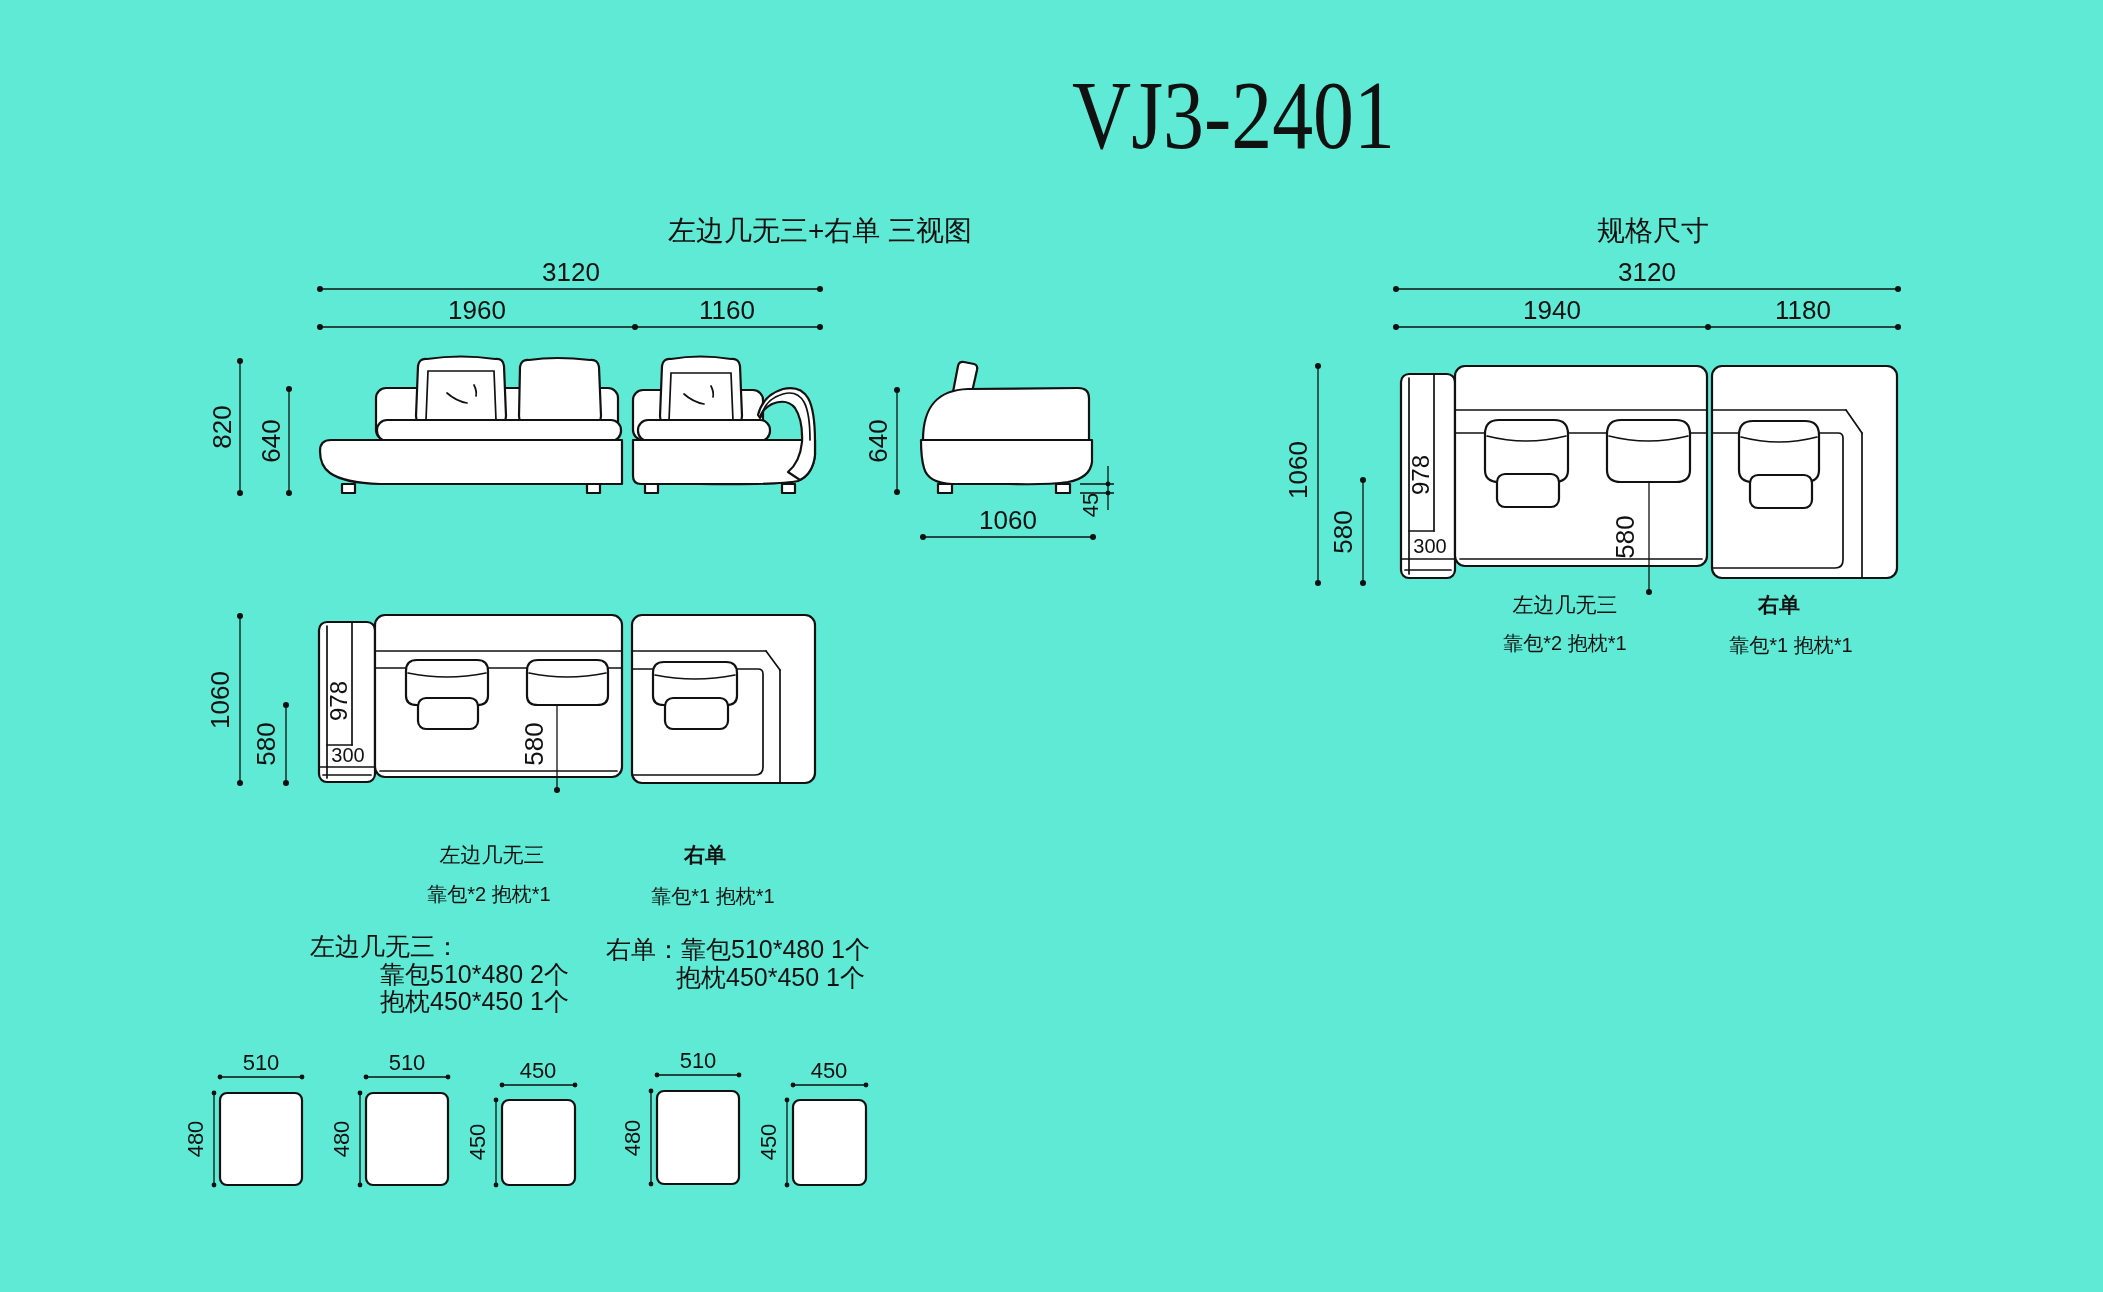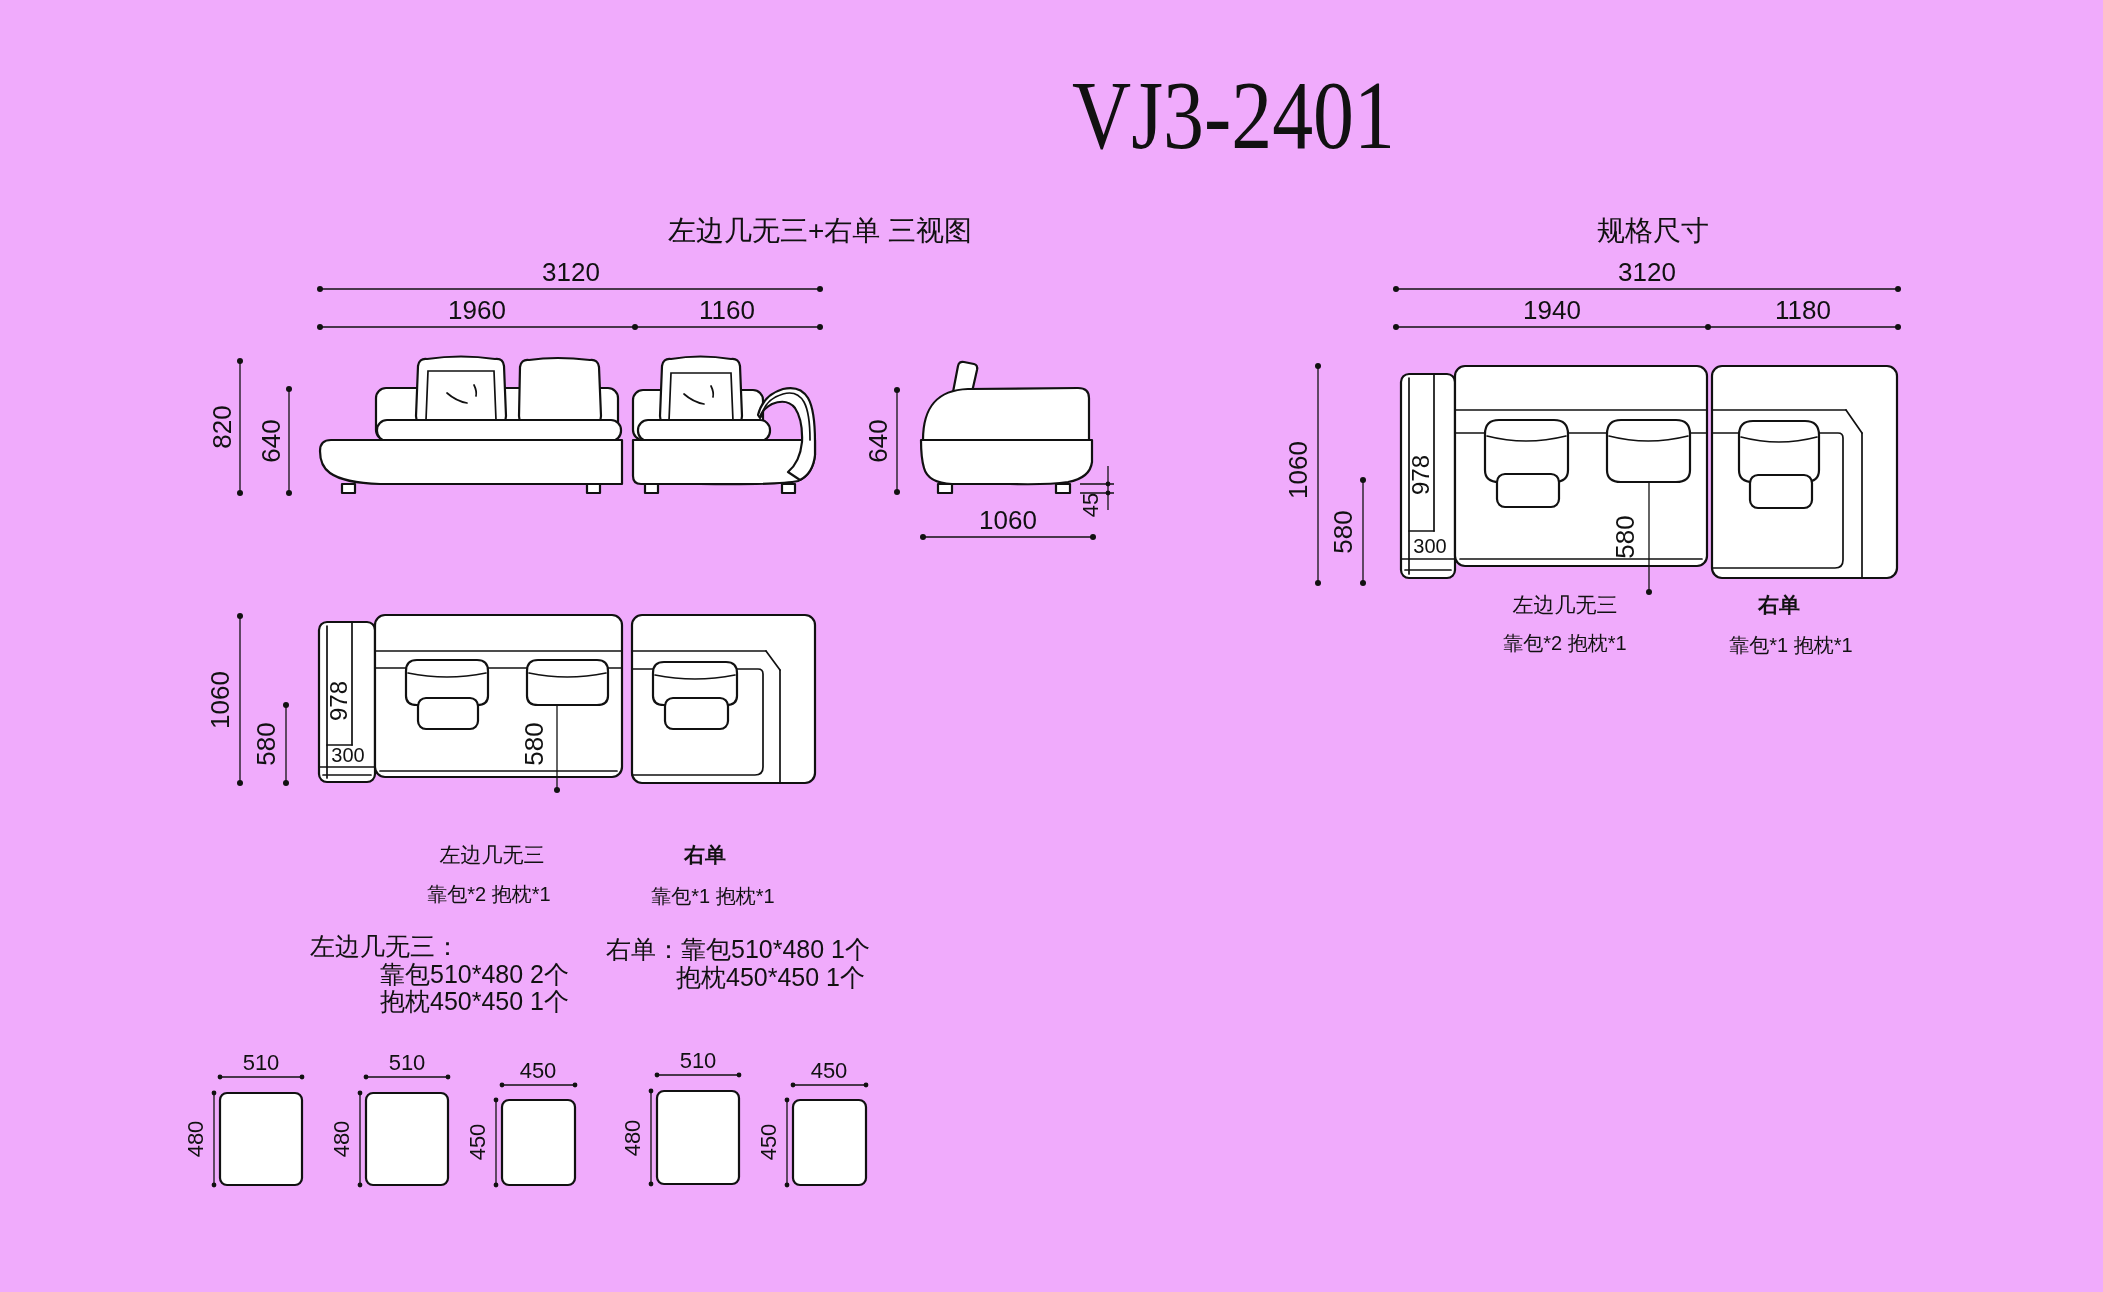--- a/index.html
+++ b/index.html
@@ -1,16 +1,16 @@
 <!DOCTYPE html>
 <html><head>
 <meta charset="utf-8">
 <style>
   html,body{margin:0;padding:0;background:#fff;}
-  #stage{position:relative;width:2103px;height:1292px;background:#f0abfc;overflow:hidden;
+  #stage{position:relative;width:2103px;height:1292px;background:#5eead4;overflow:hidden;
          font-family:"Liberation Sans",sans-serif;}
   svg{display:block;}
   .ln-f    {stroke:#111;stroke-width:2.2;fill:#fff;stroke-linejoin:round;}
   .ln-thin {stroke:#111;stroke-width:1.7;fill:none;stroke-linecap:round;}
   .dim     {stroke:#111;stroke-width:1.3;fill:none;}
   .dot     {fill:#111;stroke:none;}
   text{fill:#111;font-family:"Liberation Sans",sans-serif;}
   .t-title {font-family:"Liberation Serif","DejaVu Serif",serif;font-size:97px;}
   .t-head  {font-size:28px;}
   .t-dim   {font-size:26px;}

